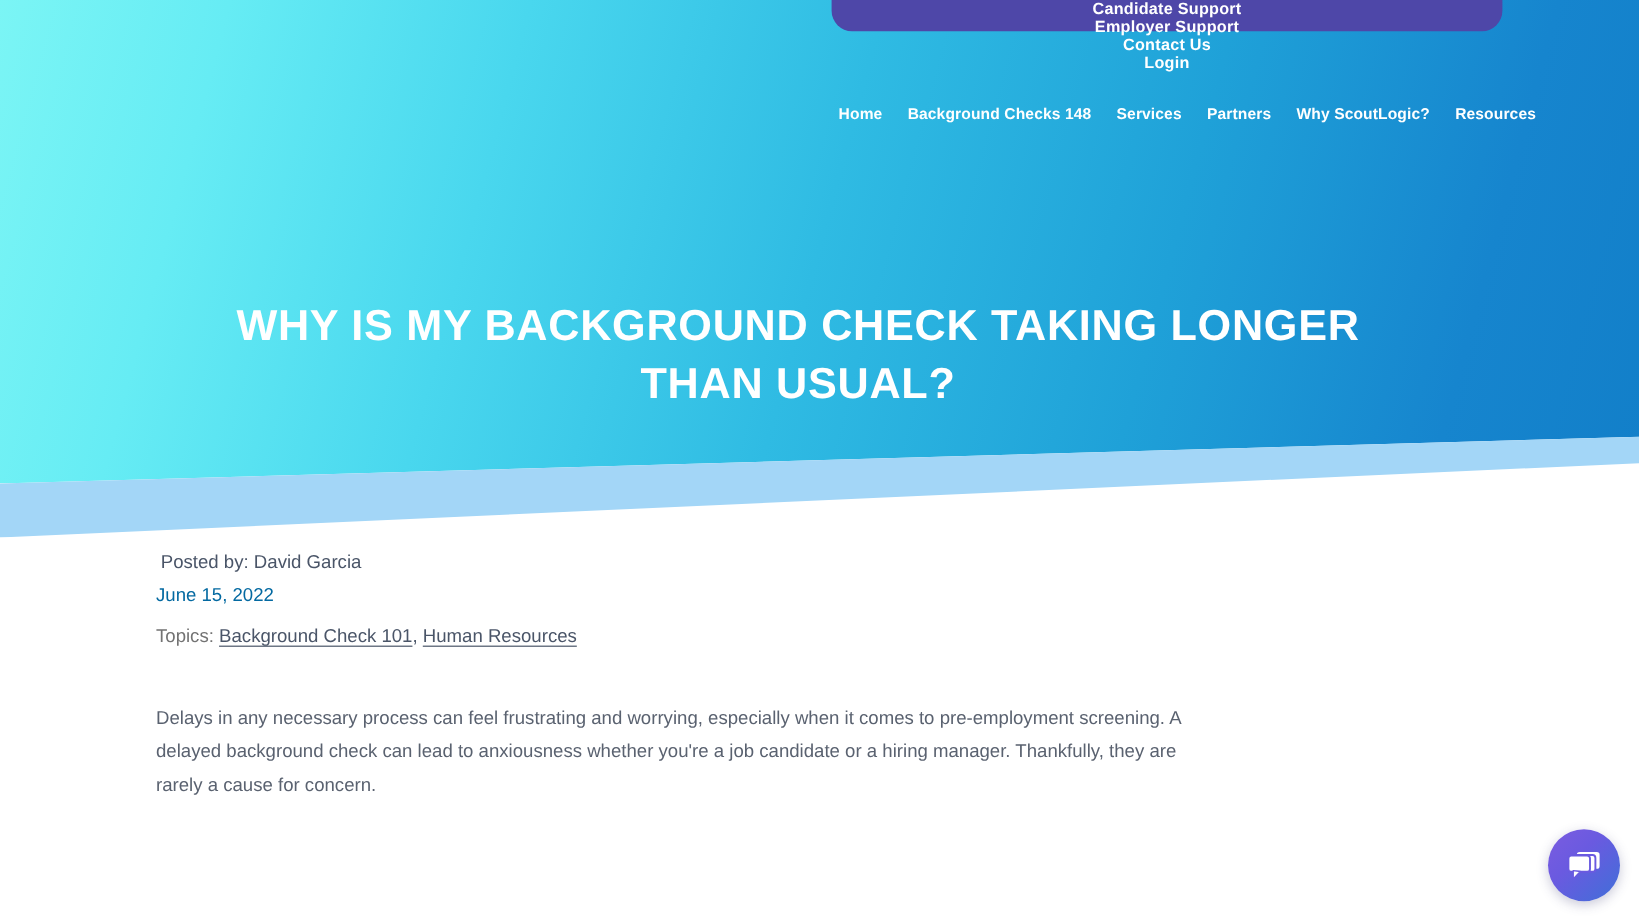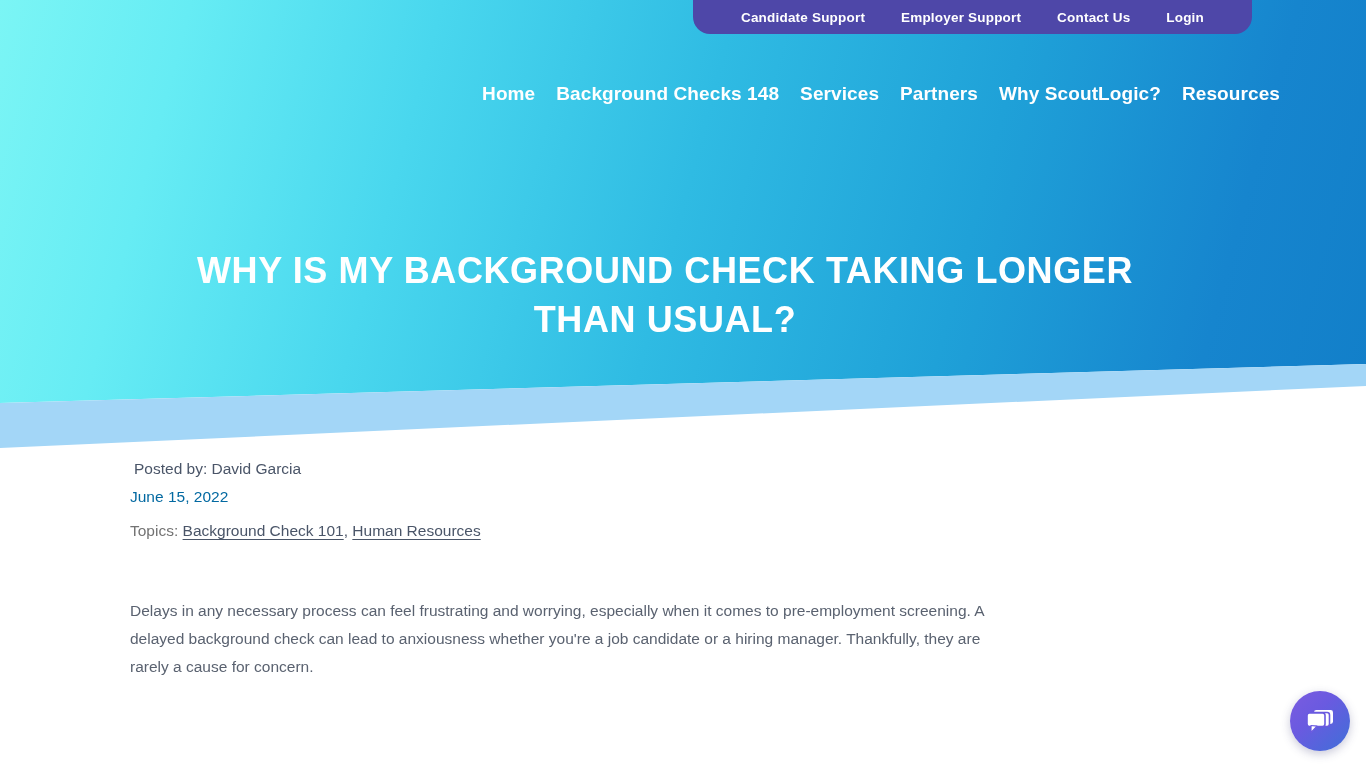--- a/index.html
+++ b/index.html
@@ -31,44 +31,45 @@
   }
   .hero-band {
     position:absolute; left:0; top:350px; width:1366px; height:110px;
     background:#a3d6f7;
     -webkit-clip-path:polygon(0 53px, 1366px 14px, 1366px 36px, 0 98px);
     clip-path:polygon(0 53px, 1366px 14px, 1366px 36px, 0 98px);
   }
 
   
   .utility-bar {
-    position:absolute; left:693px; top:0; width:559px; height:34px;
+    position:absolute; left:693px; top:0; width:559px; height:26px;
     background:#4e47a8;
     border-bottom-left-radius:17px;
     border-bottom-right-radius:17px;
     display:flex; align-items:center; justify-content:space-around;
     padding:0 30px;
+    flex-direction:column;
   }
   .utility-link {
     color:#ffffff; font-size:13.5px; font-weight:700;
     letter-spacing:.2px; text-decoration:none; white-space:nowrap;
     cursor:pointer;
   }
 
   
   .logo { position:absolute; left:96px; top:46px; width:244px; height:100px; cursor:pointer; }
   .logo svg { display:block; width:244px; height:100px; }
 
   
   .main-nav {
     position:absolute; left:600px; top:80px; width:680px; height:28px;
     display:flex; align-items:center; justify-content:flex-end; gap:21px;
   }
   .nav-link {
-    color:#ffffff; font-size:19px; font-weight:700;
+    color:#ffffff; font-size:13px; font-weight:700;
     letter-spacing:.1px; text-decoration:none; white-space:nowrap;
     cursor:pointer;
     text-align:center;
   }
 
   
   .hero-title {
     position:absolute; left:165px; top:246px; width:1000px;
     text-align:center; color:#ffffff;
     font-size:36px; font-weight:700; line-height:49px;
@@ -83,21 +84,21 @@
   }
   .meta-date { font-size:15.5px; color:#0369a1; line-height:28px; }
   .meta-topics { font-size:15.5px; color:#4a5568; line-height:28px; margin-top:6px; }
   .meta-topics .label { color:#737373; }
   .topic-link {
     color:#4a5568; text-decoration:underline; text-underline-offset:3px;
     cursor:pointer;
   }
 
   
-  .body-copy { margin-top:52px; }
+  .body-copy { margin-top:40px; }
   .body-copy p {
     font-size:15.5px; color:#5a6270; line-height:28px;
     margin-bottom:20px; max-width:872px;
   }
 
   
   .chat-widget {
     position:absolute; left:1290px; top:691px; width:60px; height:60px;
     border-radius:50%;
     background:linear-gradient(135deg,#7b5ce0 0%,#6a5ae0 40%,#3f6fd8 100%);

